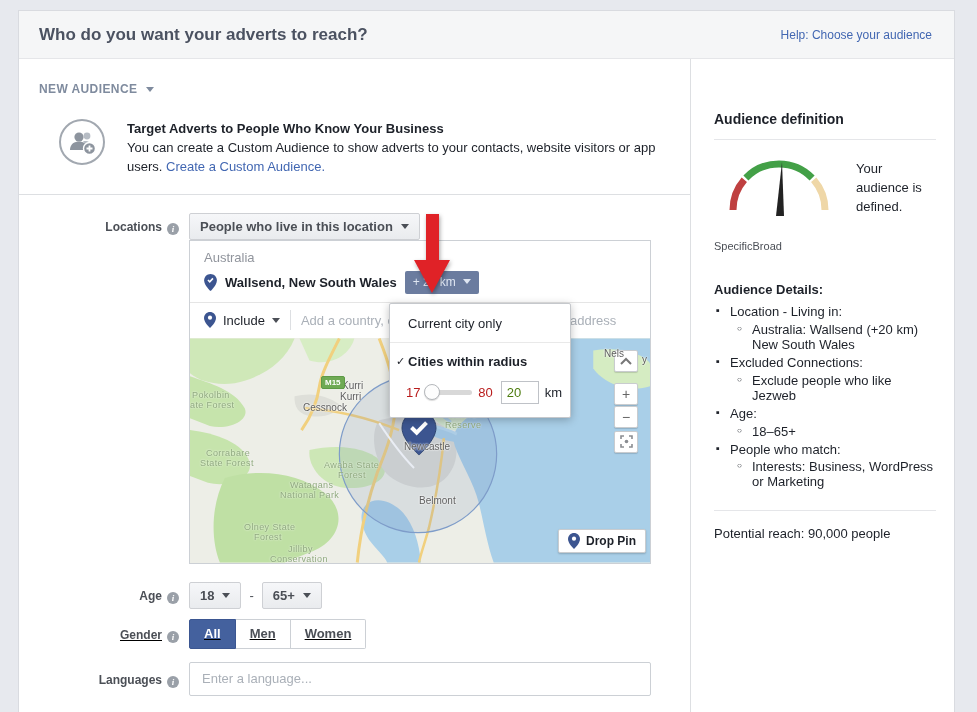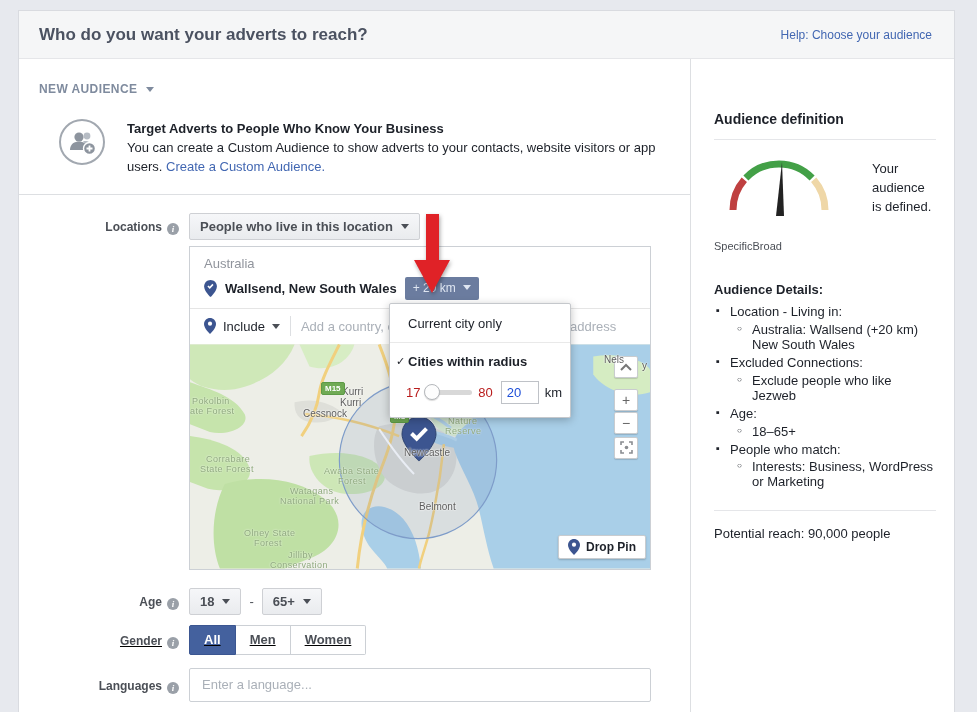--- a/index.html
+++ b/index.html
@@ -44,21 +44,21 @@
         background:#9aa0a8; color:#fff; font:italic bold 9px "Liberation Serif", serif;
         text-align:center; line-height:12px; margin-left:5px; vertical-align:-1px; cursor:pointer; }
   .locations-row { margin-top:18px; }
 
   .btn { display:inline-flex; align-items:center; height:27px; padding:0 10px;
          background:linear-gradient(#f6f7f9,#e9ebee); border:1px solid #ced0d4; border-radius:2px;
          font-size:13px; font-weight:bold; color:#4b4f56; cursor:pointer; }
   .btn .caret { border-top-color:#4b4f56; margin-left:8px; }
 
   
-  .location-box { width:462px; border:1px solid #ccd0d5; margin-top:6px; background:#fff; }
+  .location-box { width:462px; border:1px solid #ccd0d5; background:#fff; }
   .loc-country { padding:9px 14px 0; font-size:13px; color:#90949c; }
   .loc-place-row { display:flex; align-items:center; padding:6px 14px 8px; }
   .loc-place { font-size:13px; font-weight:bold; color:#1d2129; margin-left:8px; }
   .radius-btn { display:inline-flex; align-items:center; margin-left:8px; padding:4px 8px 5px;
         background:#6b7c9f; border:none; border-radius:2px; font-size:12px; color:#dfe6f2; cursor:pointer; }
   .radius-btn .caret { border-top-color:#dfe6f2; margin-left:7px; }
   .include-row { display:flex; align-items:center; height:36px; border-top:1px solid #e5e5e5; padding:0 14px; }
   .include-label { font-size:13px; color:#1d2129; margin-left:7px; cursor:pointer; }
   .include-row .caret { border-top-color:#4b4f56; margin-left:7px; }
   .include-sep { width:1px; height:20px; background:#dddfe2; margin:0 10px; }
@@ -95,21 +95,21 @@
   .lang-input { width:462px; height:34px; border:1px solid #ccd0d5; border-radius:2px;
                 padding:0 12px; font-size:13px; color:#1d2129; outline:none; }
   .lang-input::placeholder { color:#aab0b8; }
 
   
   .sb-title { font-size:14px; font-weight:bold; color:#1d2129; }
   .sb-hr { border-bottom:1px solid #e5e6e9; margin-top:12px; }
   .gauge-row { display:flex; margin-top:12px; }
   .gauge-wrap { width:130px; flex:none; }
   .gauge-labels { display:flex; font-size:11px; color:#4b4f56; margin-top:18px; }
-  .gauge-status { font-size:13px; color:#1d2129; margin-left:28px; margin-top:8px; width:110px; line-height:1.45; }
+  .gauge-status { font-size:13px; color:#1d2129; margin-left:12px; margin-top:8px; width:110px; line-height:1.45; }
   .aud-details-title { font-size:13px; font-weight:bold; color:#1d2129; margin-top:30px; }
   ul.details { list-style:none; margin-top:8px; }
   ul.details > li { font-size:13px; color:#1d2129; padding-left:16px; position:relative; margin-top:3px; line-height:1.15; }
   ul.details > li::before { content:"▪"; position:absolute; left:2px; top:-1px; font-size:11px; color:#1d2129; }
   ul.details li ul { list-style:none; }
   ul.details li ul li { padding-left:22px; position:relative; margin-top:3px; line-height:1.15; }
   ul.details li ul li::before { content:"○"; position:absolute; left:7px; top:1px; font-size:8px; color:#1d2129; }
   .reach { font-size:13px; color:#1d2129; margin-top:15px; }
 
   
@@ -118,21 +118,21 @@
   .popup-item1 { padding:12px 10px 11px 18px; font-size:13px; color:#1d2129; cursor:pointer; }
   .popup-hr { border-bottom:1px solid #e9e9e9; }
   .popup-item2 { display:flex; align-items:center; padding:11px 10px 2px 6px; cursor:pointer; }
   .popup-check { font-size:11px; color:#1d2129; width:12px; }
   .popup-item2 .txt { font-size:13px; font-weight:bold; color:#1d2129; }
   .slider-row { display:flex; align-items:center; padding:10px 8px 13px 16px; }
   .slider-min,.slider-max { font-size:13px; color:#b91c1c; }
   .slider-track { position:relative; width:50px; height:5px; background:#d8d8d8; border-radius:3px; margin:0 6px; }
   .slider-handle { position:absolute; left:-2px; top:-6px; width:16px; height:16px; background:#fdfdfd;
         border:1px solid #b5b8bc; border-radius:50%; box-shadow:0 1px 1px rgba(0,0,0,.15); cursor:pointer; }
-  .radius-input { width:38px; height:23px; border:1px solid #bfc2c7; font-size:13px; color:#1d4ed8;
+  .radius-input { width:38px; height:23px; border:1px solid #bfc2c7; font-size:13px; color:#4d7c0f;
                   padding-left:5px; margin:0 6px 0 8px; outline:none; }
   .slider-unit { font-size:13px; color:#1d2129; }
 
   
   .red-arrow { position:absolute; left:395px; top:203px; width:36px; z-index:40; pointer-events:none;
                filter:drop-shadow(1px 2px 2px rgba(0,0,0,.35)); }
   .red-arrow .shaft { width:13px; height:46px; background:#e02227; margin:0 auto; }
   .red-arrow .head { width:0; height:0; border-left:18px solid transparent;
                      border-right:18px solid transparent; border-top:33px solid #e02227; }
 </style>

